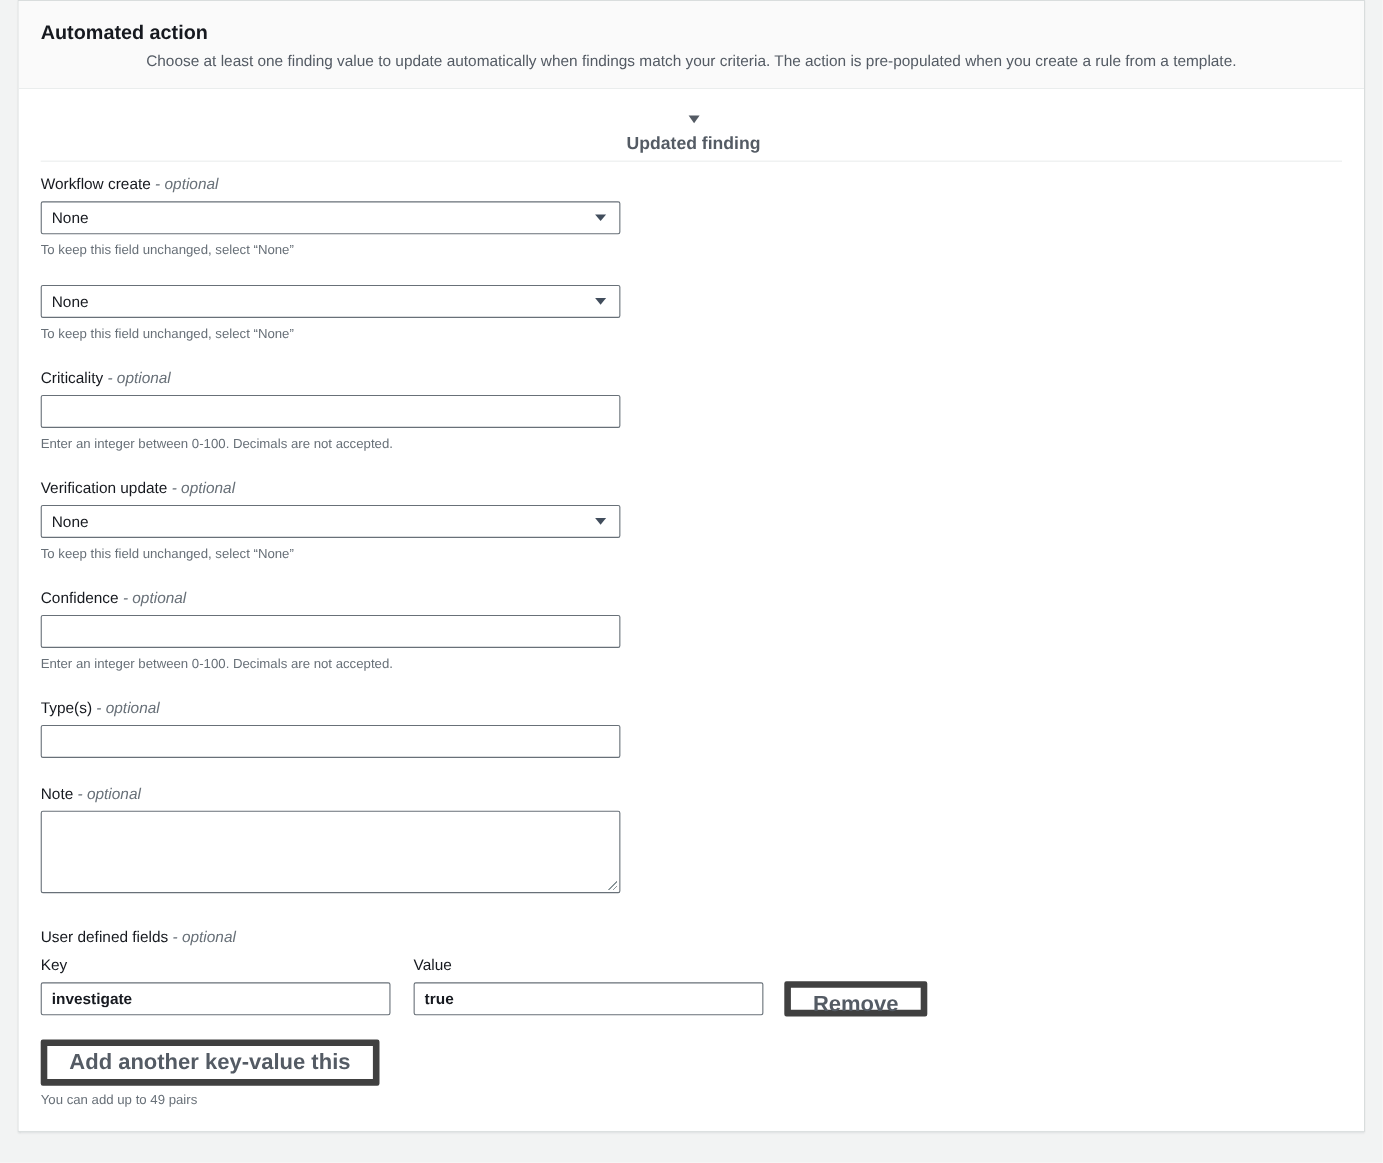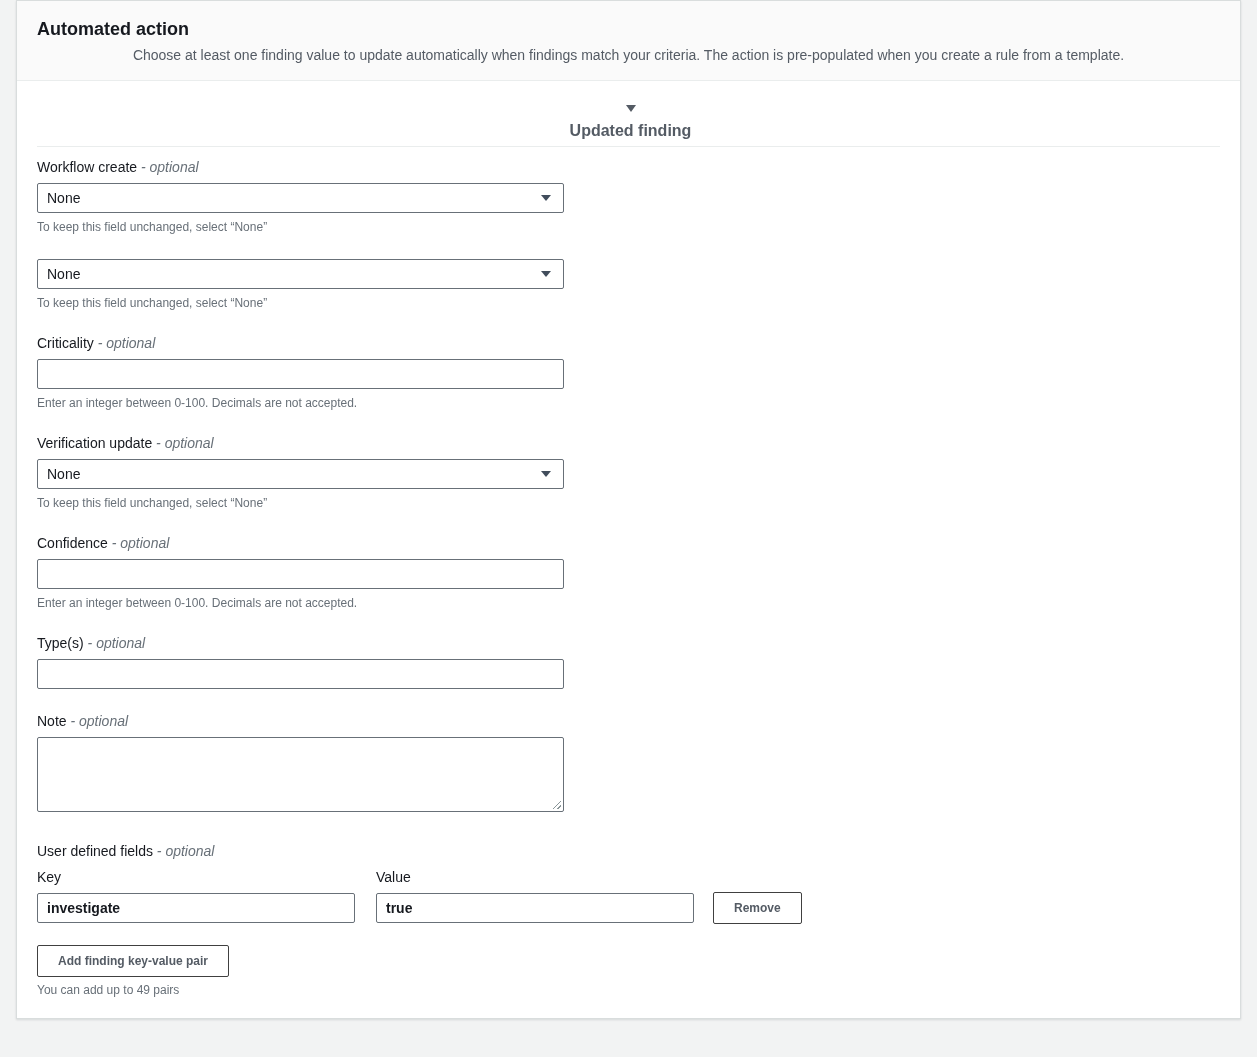--- a/index.html
+++ b/index.html
@@ -128,25 +128,25 @@
   .udf-label { margin-bottom: 9px; }
   .kv-row { display: flex; align-items: flex-end; }
   .kv-col { display: flex; flex-direction: column; }
   .kv-col .control { width: 318px; }
   .kv-col.key-col { margin-right: 21px; }
   .kv-col.value-col { margin-right: 19px; }
 
   .btn {
     display: inline-block;
     background: #fff;
-    border: 1px solid #404040;
+    border: 6px solid #404040;
     border-radius: 2px;
     color: #545b64;
     font-family: "Liberation Sans", sans-serif;
-    font-size: 12px;
+    font-size: 20px;
     font-weight: 700;
     line-height: 18px;
     padding: 6px 20px;
     cursor: pointer;
     white-space: nowrap;
   }
   .remove-btn { height: 32px; margin-bottom: -1px; }
   .add-btn { margin-top: 22px; }
   .pairs-hint { margin-top: 6px; }
 </style>
@@ -248,18 +248,18 @@
           <span class="field-label">Key</span>
           <input type="text" class="control" value="investigate" style="">
         </div>
         <div class="kv-col value-col">
           <span class="field-label">Value</span>
           <input type="text" class="control" value="true" style="">
         </div>
         <button class="btn remove-btn">Remove</button>
       </div>
 
-      <button class="btn add-btn">Add finding key-value pair</button>
+      <button class="btn add-btn">Add another key-value this</button>
       <div class="hint pairs-hint">You can add up to 49 pairs</div>
     </div>
 
   </div>
 </div>
 
 </body></html>

